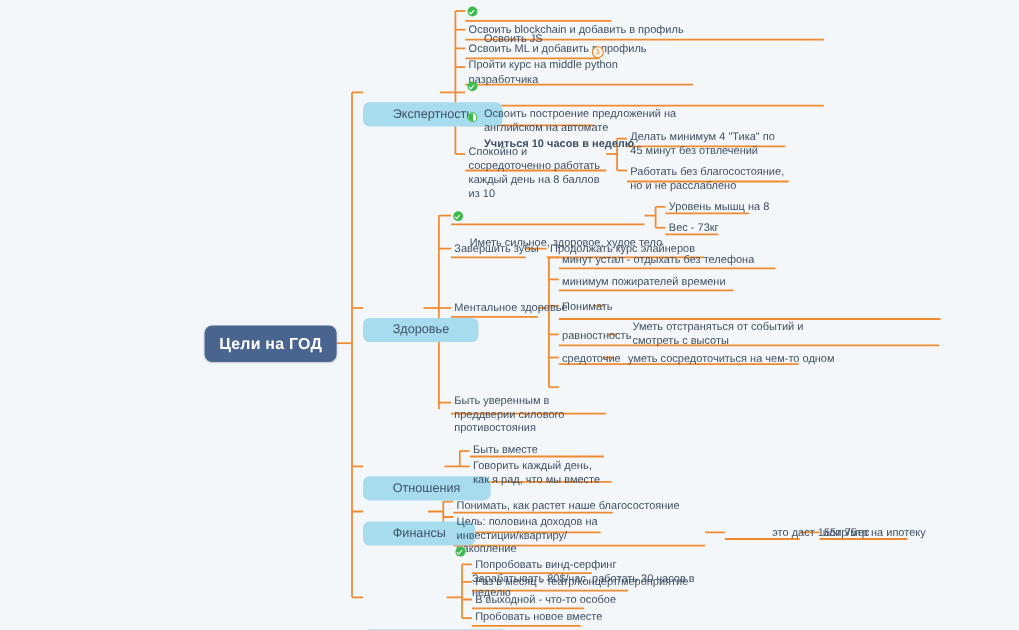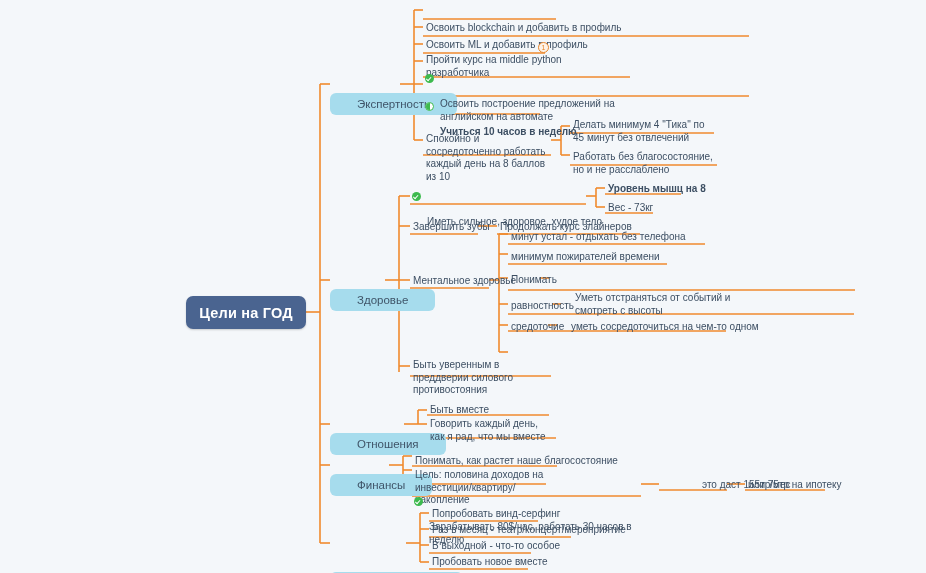--- a/index.html
+++ b/index.html
@@ -220,41 +220,45 @@
   </svg>
 
   <div class="root-box">Цели на ГОД</div>
 
   <div class="branch" style="left:330px; top:73px;">Экспертность</div>
   <div class="branch" style="left:330px; top:269px;">Здоровье</div>
   <div class="branch" style="left:330px; top:413px;">Отношения</div>
   <div class="branch" style="left:330px; top:454px;">Финансы</div>
   <div class="branch" style="left:330px; top:552px;">Радость жизни</div>
 
+  <div class="leaf with-icon" style="left:423px; top:3px;">
+    <span class="ico check"></span>
+    <span>Освоить JS</span>
+  </div>
   <div class="leaf" style="left:423px; top:20px;">Освоить blockchain и добавить в профиль</div>
   <div class="leaf" style="left:423px; top:37px;">Освоить ML и добавить в профиль</div>
   <div class="badge-collapsed" style="left:538px; top:42px;">1</div>
   <div class="leaf" style="left:423px; top:52px; width:200px;">Пройти курс на middle python разработчика</div>
   <div class="leaf with-icon" style="left:423px; top:71px; width:210px;">
     <span class="ico check"></span>
     <span>Освоить построение предложений на английском на автомате</span>
   </div>
   <div class="leaf with-icon bold" style="left:423px; top:99px;">
     <span class="ico half"></span>
     <span>Учиться 10 часов в неделю</span>
   </div>
   <div class="leaf" style="left:423px; top:131px; width:132px;">Спокойно и сосредоточенно работать каждый день на 8 баллов из 10</div>
   <div class="leaf" style="left:570px; top:117px; width:150px;">Делать минимум 4 "Тика" по 45 минут без отвлечений</div>
   <div class="leaf" style="left:570px; top:149px; width:152px;">Работать без благосостояние, но и не расслаблено</div>
 
   <div class="leaf with-icon" style="left:410px; top:189px;">
     <span class="ico check"></span>
     <span>Иметь сильное, здоровое, худое тело</span>
   </div>
-  <div class="leaf" style="left:605px; top:181px;font-weight:bold;">Уровень мышц на 8</div>
+  <div class="leaf" style="left:605px; top:181px;">Уровень мышц на 8</div>
   <div class="leaf" style="left:605px; top:200px;">Вес - 73кг</div>
 
   <div class="leaf" style="left:410px; top:219px;">Завершить зубы</div>
   <div class="leaf" style="left:497px; top:219px;">Продолжать курс элайнеров</div>
 
   <div class="leaf" style="left:410px; top:273px;">Ментальное здоровье</div>
   <div class="leaf" style="left:508px; top:229px;">минут устал - отдыхать без телефона</div>
   <div class="leaf" style="left:508px; top:249px;">минимум пожирателей времени</div>
   <div class="leaf" style="left:508px; top:272px;">Понимать</div>
   <div class="leaf" style="left:508px; top:298px;">равностность</div>

